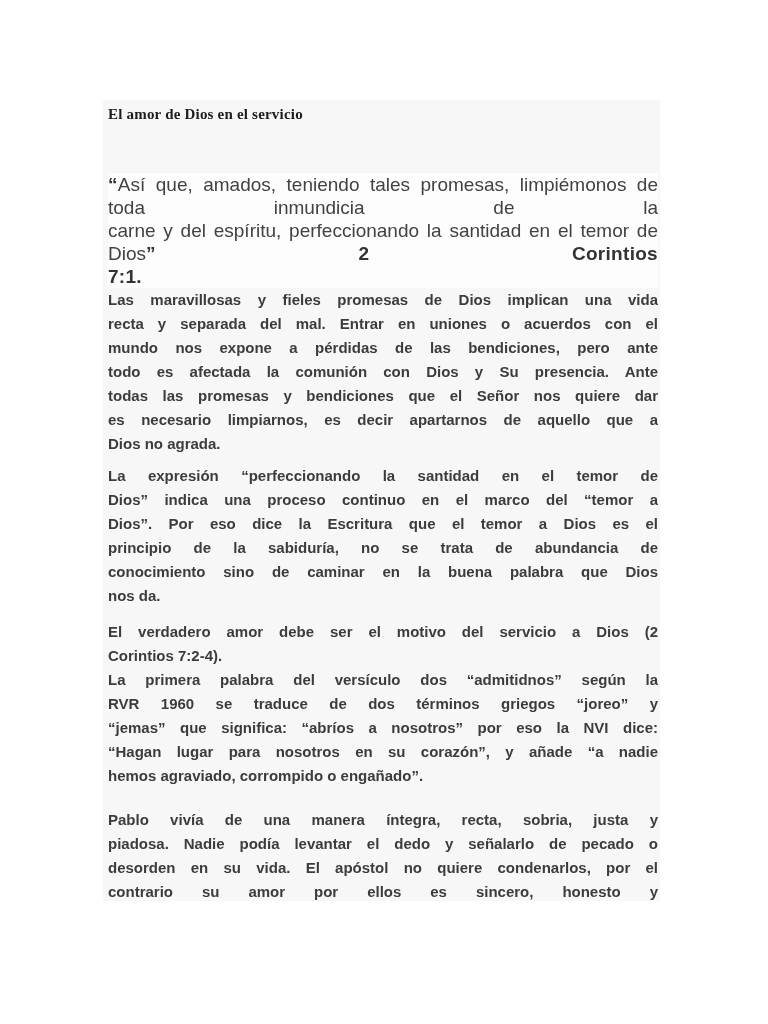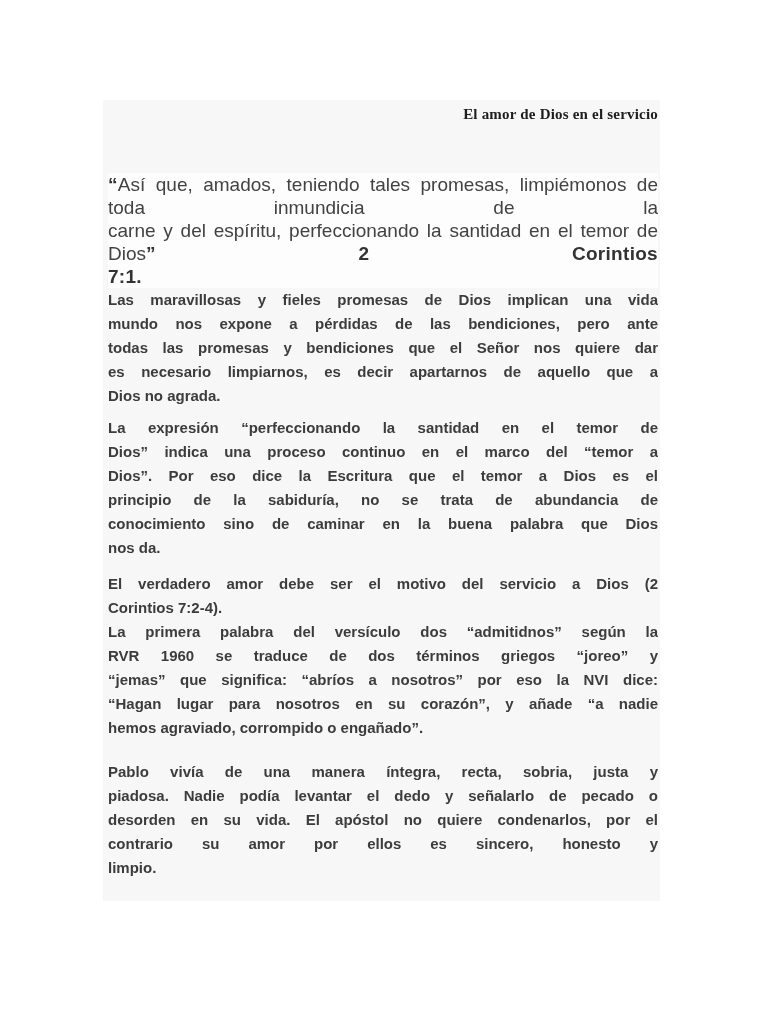--- a/index.html
+++ b/index.html
@@ -19,21 +19,20 @@
     overflow: hidden;
   }
   .title {
     font-family: "Liberation Serif", serif;
     font-weight: bold;
     font-size: 15px;
     line-height: 17px;
     letter-spacing: 0.2px;
     color: var(--title-text, #1d1d1d);
     margin: 0;
-    text-align: right;
   }
   .para { margin: 0; }
   .line {
     text-align: justify;
     text-align-last: justify;
     overflow: hidden;
   }
   .line:last-child { text-align-last: left; }
   .quote {
     margin-top: 50px;
@@ -65,21 +64,23 @@
 <div class="sheet">
   <h1 class="title">El amor de Dios en el servicio</h1>
   <div id="paragraphs">
       <div class="para quote">
         <div class="line"><span class="b">“</span><span class="">Así que, amados, teniendo tales promesas, limpiémonos de toda inmundicia de la</span></div>
         <div class="line"><span class="">carne y del espíritu, perfeccionando la santidad en el temor de Dios</span><span class="b">” 2 Corintios</span></div>
         <div class="line"><span class="b">7:1.</span></div>
       </div>
       <div class="para bold">
         <div class="line">Las maravillosas y fieles promesas de Dios implican una vida</div>
+        <div class="line">recta y separada del mal. Entrar en uniones o acuerdos con el</div>
         <div class="line">mundo nos expone a pérdidas de las bendiciones, pero ante</div>
+        <div class="line">todo es afectada la comunión con Dios y Su presencia. Ante</div>
         <div class="line">todas las promesas y bendiciones que el Señor nos quiere dar</div>
         <div class="line">es necesario limpiarnos, es decir apartarnos de aquello que a</div>
         <div class="line">Dios no agrada.</div>
       </div>
       <div class="para bold">
         <div class="line">La expresión “perfeccionando la santidad en el temor de</div>
         <div class="line">Dios” indica una proceso continuo en el marco del “temor a</div>
         <div class="line">Dios”. Por eso dice la Escritura que el temor a Dios es el</div>
         <div class="line">principio de la sabiduría, no se trata de abundancia de</div>
         <div class="line">conocimiento sino de caminar en la buena palabra que Dios</div>

